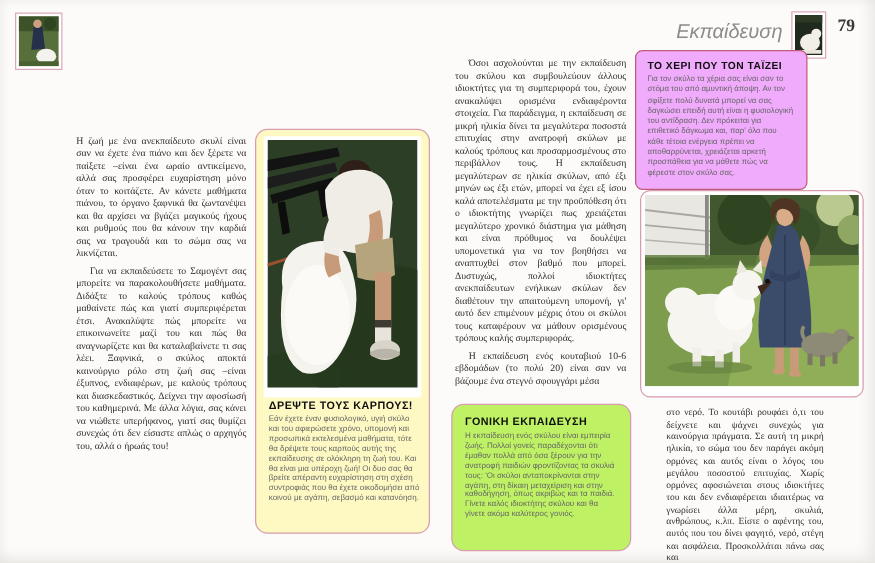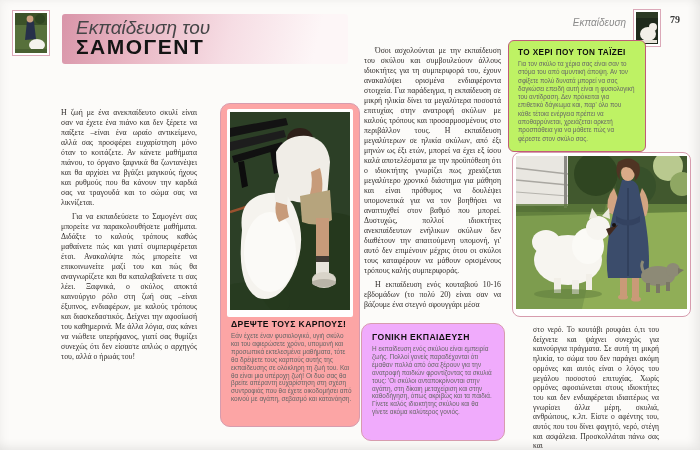--- a/index.html
+++ b/index.html
@@ -22,42 +22,42 @@
 
   
   .col{color:#2f2b29;font-size:7.8px;line-height:10px;text-align:justify;}
   .col p{margin:4px;text-indent:11px;}
   .col p.noindent{text-indent:0;}
   .col-left{left:57px;top:104px;width:144px;}
   .col-r1{left:360px;top:42px;width:145px;}
   .col-r2{left:529px;top:321px;width:134px;font-size:7.6px;line-height:9.7px;}
 
   
-  .pinkbox{background:#fca5a5;border:1px solid #d79cae;border-radius:10px;box-sizing:border-box;z-index:3;margin-left:16px;}
+  .pinkbox{background:#fef9c3;border:1px solid #d79cae;border-radius:10px;box-sizing:border-box;z-index:3;}
   .leftbox{left:204px;top:103px;width:140px;height:324px;}
   .photo-frame{position:absolute;background:#fff;padding:3px;border-radius:2px;}
   .pf1{left:6px;top:5px;}
   .box-title{font-family:"Liberation Sans",sans-serif;font-weight:bold;font-size:8.6px;
     letter-spacing:0.4px;color:#0f0f0f;}
   .box-text{font-family:"Liberation Sans",sans-serif;font-size:6.4px;line-height:7.9px;color:#666;}
   .leftbox .box-title{position:absolute;left:10px;top:215px;}
   .leftbox .box-text{position:absolute;left:10px;top:228px;width:121px;}
 
   
   .running-head{left:540px;top:17px;width:86px;text-align:right;
-    font-family:"Liberation Sans",sans-serif;font-style:italic;font-size:10px;color:#8b8b8b;}
-  .page-num{left:670px;top:14px;width:26px;font-weight:bold;font-size:10px;color:#3a3a3a;}
-
-  
-  .whitebox{left:361px;top:323px;width:144px;height:118px;background:#f0abfc;
+    font-family:"Liberation Sans",sans-serif;font-style:italic;font-size:16px;color:#8b8b8b;}
+  .page-num{left:670px;top:14px;width:26px;font-weight:bold;font-size:14px;color:#3a3a3a;}
+
+  
+  .whitebox{left:361px;top:323px;width:144px;height:118px;background:#bef264;
     border:1.5px solid #d79cae;border-radius:10px;box-sizing:border-box;padding:8px 10px;z-index:3;}
   .whitebox .box-text{margin-top:3px;}
 
   
-  .sidebox{left:508px;top:40px;width:138px;height:112px;background:#bef264;
+  .sidebox{left:508px;top:40px;width:138px;height:112px;background:#f0abfc;
     border:1.5px solid #c05c79;border-radius:6px;box-sizing:border-box;padding:7px 9px;z-index:3;}
   .sidebox .box-title{font-size:8.2px;}
   .sidebox .box-text{margin-top:3px;font-size:6.3px;line-height:8.3px;}
 
   
   .pf2{left:512px;top:152px;border:1.5px solid #d79cae;border-radius:8px;z-index:2;}
 </style>
 </head>
 <body>
 
@@ -68,24 +68,20 @@
       <rect width="32" height="40" fill="#57703b"></rect>
       <rect width="32" height="12" fill="#3c5228"></rect>
       <circle cx="25" cy="6" r="5" fill="#2f4521"></circle>
       <path d="M12 8 Q16 5 19 9 L21 26 L10 27 Z" fill="#27304a"></path>
       <circle cx="15" cy="6" r="3.4" fill="#caa07e"></circle>
       <ellipse cx="22" cy="32" rx="8" ry="6" fill="#f4f2ec"></ellipse>
       <rect x="0" y="36" width="32" height="4" fill="#496031"></rect>
     </svg>
   </div>
 
-  <div class="abs title-box">
-    <div class="title-line1">Εκπαίδευση του</div>
-    <div class="title-line2">ΣΑΜΟΓΕΝΤ</div>
-  </div>
 
   <div class="abs col col-left">
     <p class="noindent">Η ζωή με ένα ανεκπαίδευτο σκυλί είναι σαν να έχετε ένα πιάνο και δεν ξέρετε να παίξετε –είναι ένα ωραίο αντικείμενο, αλλά σας προσφέρει ευχαρίστηση μόνο όταν το κοιτάζετε. Αν κάνετε μαθήματα πιάνου, το όργανο ξαφνικά θα ζωντανέψει και θα αρχίσει να βγάζει μαγικούς ήχους και ρυθμούς που θα κάνουν την καρδιά σας να τραγουδά και το σώμα σας να λικνίζεται.</p>
     <p>Για να εκπαιδεύσετε το Σαμογέντ σας μπορείτε να παρακολουθήσετε μαθήματα. Διδάξτε το καλούς τρόπους καθώς μαθαίνετε πώς και γιατί συμπεριφέρεται έτσι. Ανακαλύψτε πώς μπορείτε να επικοινωνείτε μαζί του και πώς θα αναγνωρίζετε και θα καταλαβαίνετε τι σας λέει. Ξαφνικά, ο σκύλος αποκτά καινούργιο ρόλο στη ζωή σας –είναι έξυπνος, ενδιαφέρων, με καλούς τρόπους και διασκεδαστικός. Δείχνει την αφοσίωσή του καθημερινά. Με άλλα λόγια, σας κάνει να νιώθετε υπερήφανος, γιατί σας θυμίζει συνεχώς ότι δεν είσαστε απλώς ο αρχηγός του, αλλά ο ήρωάς του!</p>
   </div>
 
   <div class="abs pinkbox leftbox">
     <div class="photo-frame pf1">
       <svg width="120" height="198" viewBox="0 0 120 198" preserveAspectRatio="none">
         <rect width="120" height="198" fill="#2c3f26"></rect>
@@ -135,21 +131,21 @@
       <ellipse cx="12" cy="22" rx="8" ry="7" fill="#f2efe8"></ellipse>
       <circle cx="17" cy="15" r="4" fill="#f2efe8"></circle>
       <rect x="1" y="28" width="20" height="3" fill="#e8e4da"></rect>
     </svg>
   </div>
 
   <div class="abs page-num">79</div>
 
   <div class="abs col col-r1">
     <p>Όσοι ασχολούνται με την εκπαίδευση του σκύλου και συμβουλεύουν άλλους ιδιοκτήτες για τη συμπεριφορά του, έχουν ανακαλύψει ορισμένα ενδιαφέροντα στοιχεία. Για παράδειγμα, η εκπαίδευση σε μικρή ηλικία δίνει τα μεγαλύτερα ποσοστά επιτυχίας στην ανατροφή σκύλων με καλούς τρόπους και προσαρμοσμένους στο περιβάλλον τους. Η εκπαίδευση μεγαλύτερων σε ηλικία σκύλων, από έξι μηνών ως έξι ετών, μπορεί να έχει εξ ίσου καλά αποτελέσματα με την προϋπόθεση ότι ο ιδιοκτήτης γνωρίζει πως χρειάζεται μεγαλύτερο χρονικό διάστημα για μάθηση και είναι πρόθυμος να δουλέψει υπομονετικά για να τον βοηθήσει να αναπτυχθεί στον βαθμό που μπορεί. Δυστυχώς, πολλοί ιδιοκτήτες ανεκπαίδευτων ενήλικων σκύλων δεν διαθέτουν την απαιτούμενη υπομονή, γι' αυτό δεν επιμένουν μέχρις ότου οι σκύλοι τους καταφέρουν να μάθουν ορισμένους τρόπους καλής συμπεριφοράς.</p>
-    <p>Η εκπαίδευση ενός κουταβιού 10-16 εβδομάδων (το πολύ 20) είναι σαν να βάζουμε ένα στεγνό σφουγγάρι μέσα</p>
+    <p>Η εκπαίδευση ενός κουταβιού 10-6 εβδομάδων (το πολύ 20) είναι σαν να βάζουμε ένα στεγνό σφουγγάρι μέσα</p>
   </div>
 
   <div class="abs sidebox">
     <div class="box-title">ΤΟ ΧΕΡΙ ΠΟΥ ΤΟΝ ΤΑΪΖΕΙ</div>
     <div class="box-text">Για τον σκύλο τα χέρια σας είναι σαν το στόμα του από αμυντική άποψη. Αν τον σφίξετε πολύ δυνατά μπορεί να σας δαγκώσει επειδή αυτή είναι η φυσιολογική του αντίδραση. Δεν πρόκειται για επιθετικό δάγκωμα και, παρ' όλο που κάθε τέτοια ενέργεια πρέπει να αποθαρρύνεται, χρειάζεται αρκετή προσπάθεια για να μάθετε πώς να φέρεστε στον σκύλο σας.</div>
   </div>
 
   <div class="abs photo-frame pf2">
     <svg width="171" height="153" viewBox="0 0 171 153" preserveAspectRatio="none">
       <rect width="171" height="153" fill="#7d9c4e"></rect>

